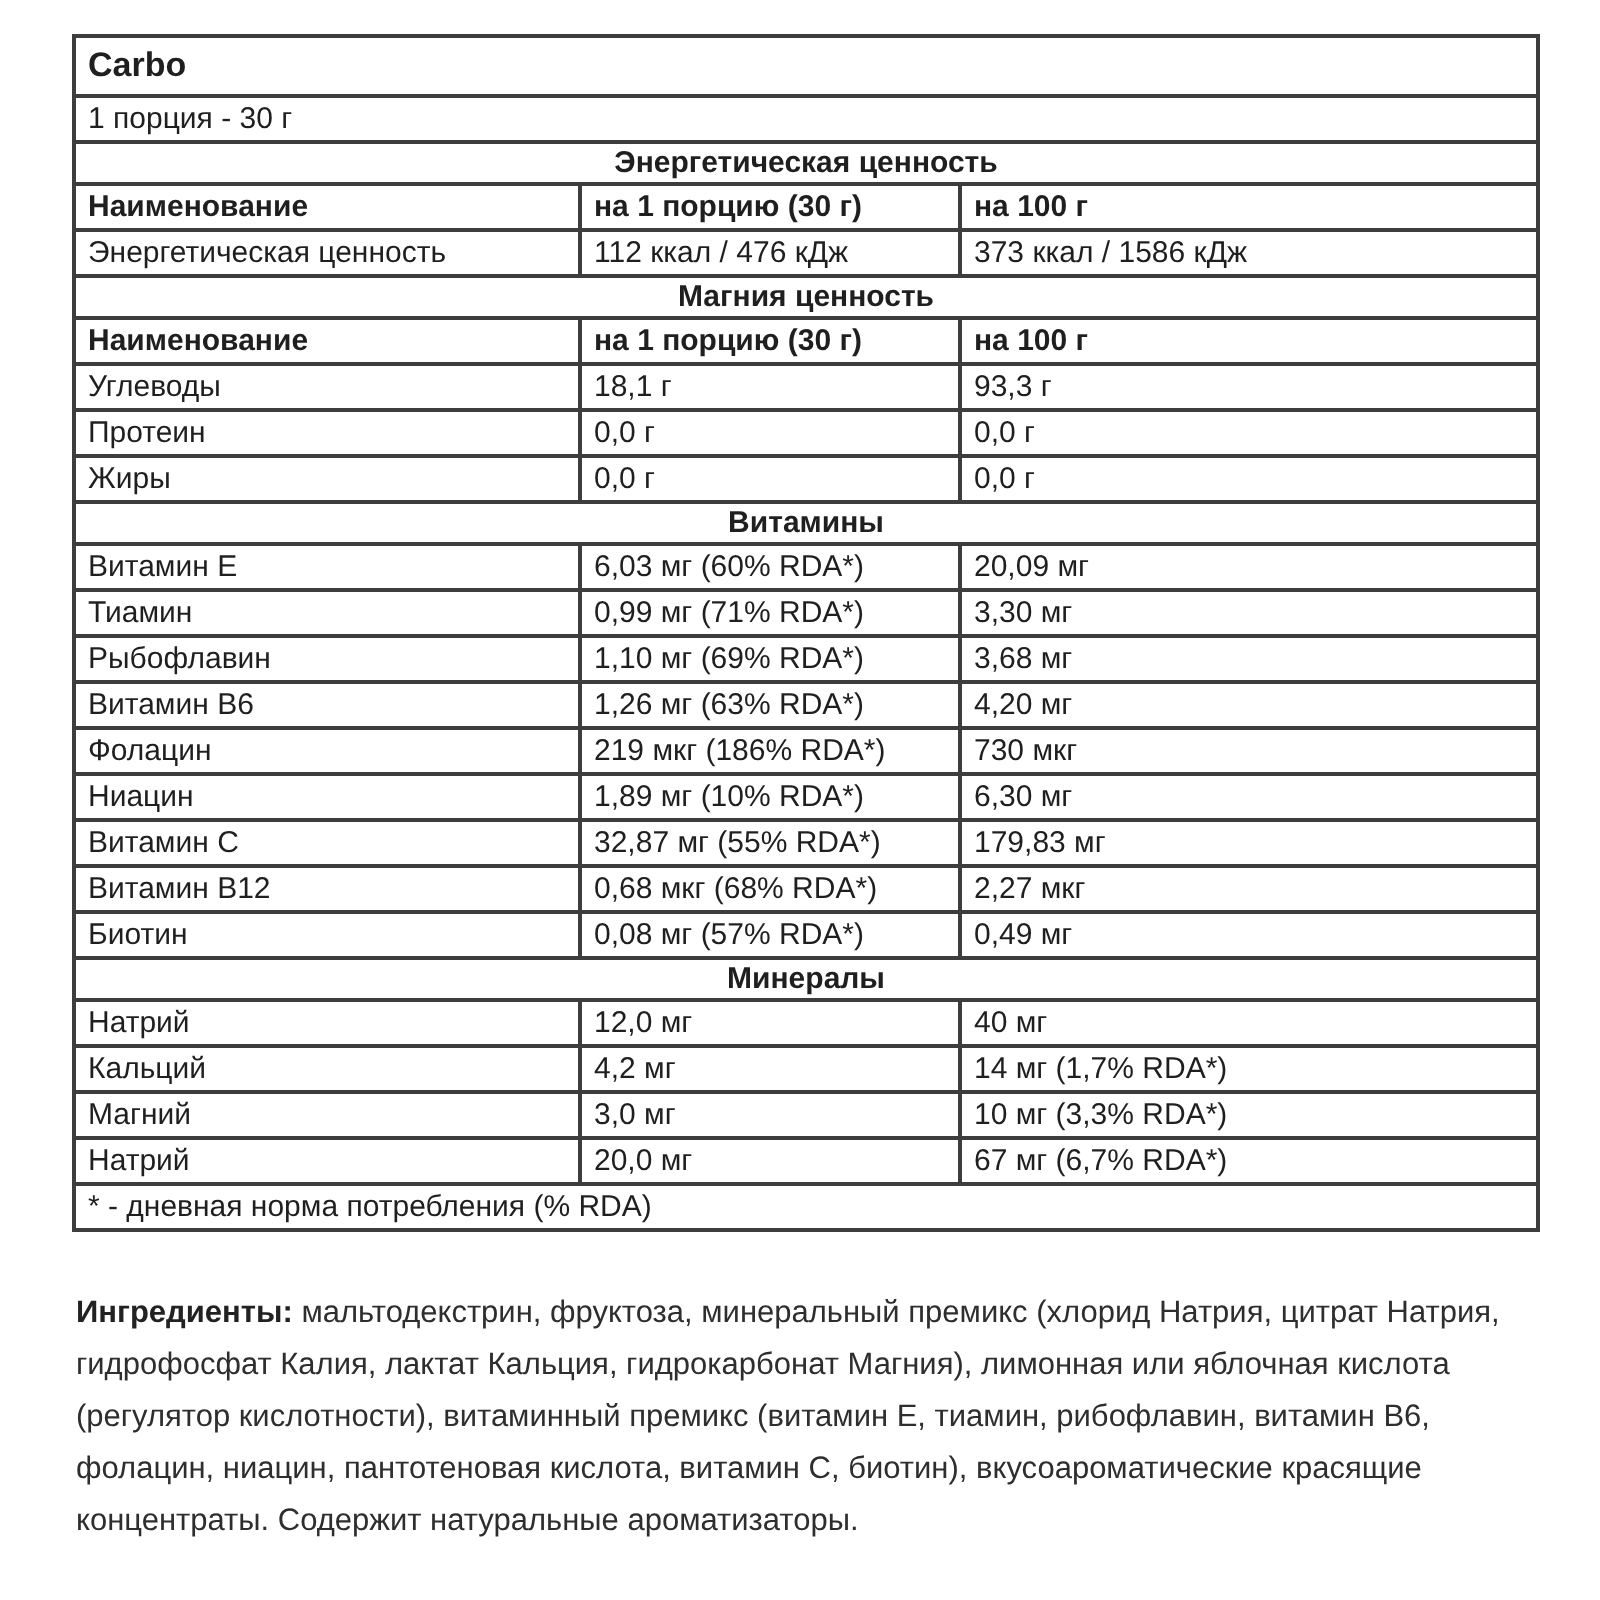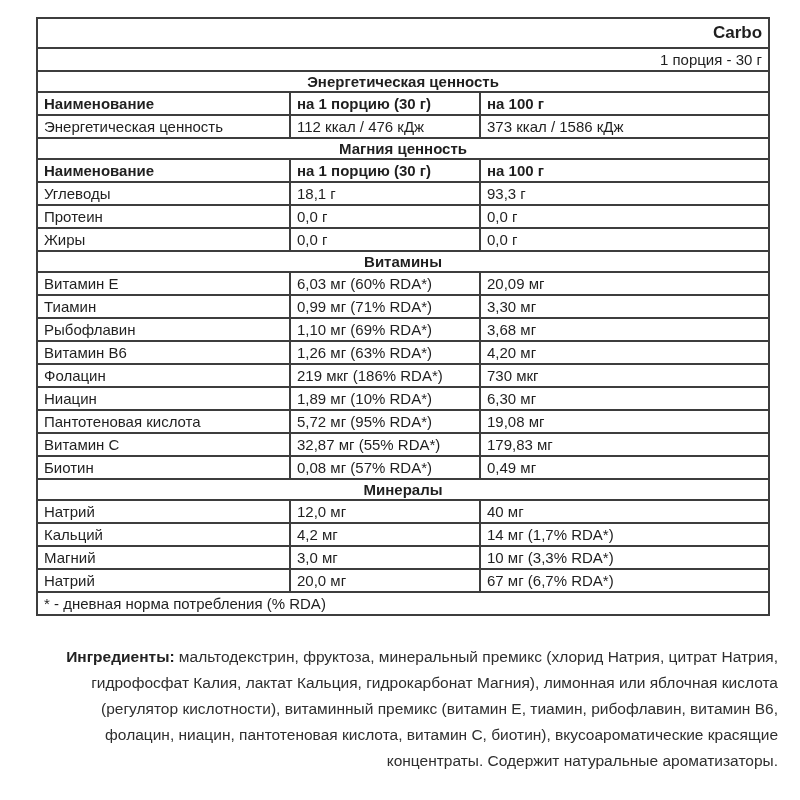--- a/index.html
+++ b/index.html
@@ -24,43 +24,42 @@
   td{
     border:2px solid var(--border);
     padding:2px 6px;
     font-size:15px;
     line-height:17px;
     vertical-align:middle;
     white-space:nowrap;
     overflow:hidden;
   }
   td.title-cell{
-    text-align:right;
+    text-align:left;
     font-weight:bold;
     font-size:17px;
     line-height:20px;
     padding:4px 6px;
   }
-  td.serving-cell{text-align:right;margin-top:18px;}
+  td.serving-cell{text-align:left;margin-top:18px;}
   td.section-header{
     text-align:center;
     font-weight:bold;
     padding:1px 6px;
   }
   td.col-header{
     text-align:left;
     font-weight:bold;
   }
   .ingredients{
     width:740px;
     margin:28px 0 0 2px;
     font-size:15.5px;
     line-height:26px;
     color:var(--ing-text);
-    text-align:right;
   }
   .ingredients b{color:#222;}
 </style>
 </head>
 <body>
 
 <div class="wrap">
 
   <table class="nutrition">
     <colgroup>
@@ -140,28 +139,28 @@
           <td>Фолацин</td>
           <td>219 мкг (186% RDA*)</td>
           <td>730 мкг</td>
         </tr>
         <tr>
           <td>Ниацин</td>
           <td>1,89 мг (10% RDA*)</td>
           <td>6,30 мг</td>
         </tr>
         <tr>
-          <td>Пантотеновая кислота</td>
-          <td>5,72 мг (95% RDA*)</td>
-          <td>19,08 мг</td>
-        </tr>
-        <tr>
           <td>Витамин С</td>
           <td>32,87 мг (55% RDA*)</td>
           <td>179,83 мг</td>
+        </tr>
+        <tr>
+          <td>Витамин В12</td>
+          <td>0,68 мкг (68% RDA*)</td>
+          <td>2,27 мкг</td>
         </tr>
         <tr>
           <td>Биотин</td>
           <td>0,08 мг (57% RDA*)</td>
           <td>0,49 мг</td>
         </tr>
         <tr>
           <td class="section-header" colspan="3">Минералы</td>
         </tr>
         <tr>

